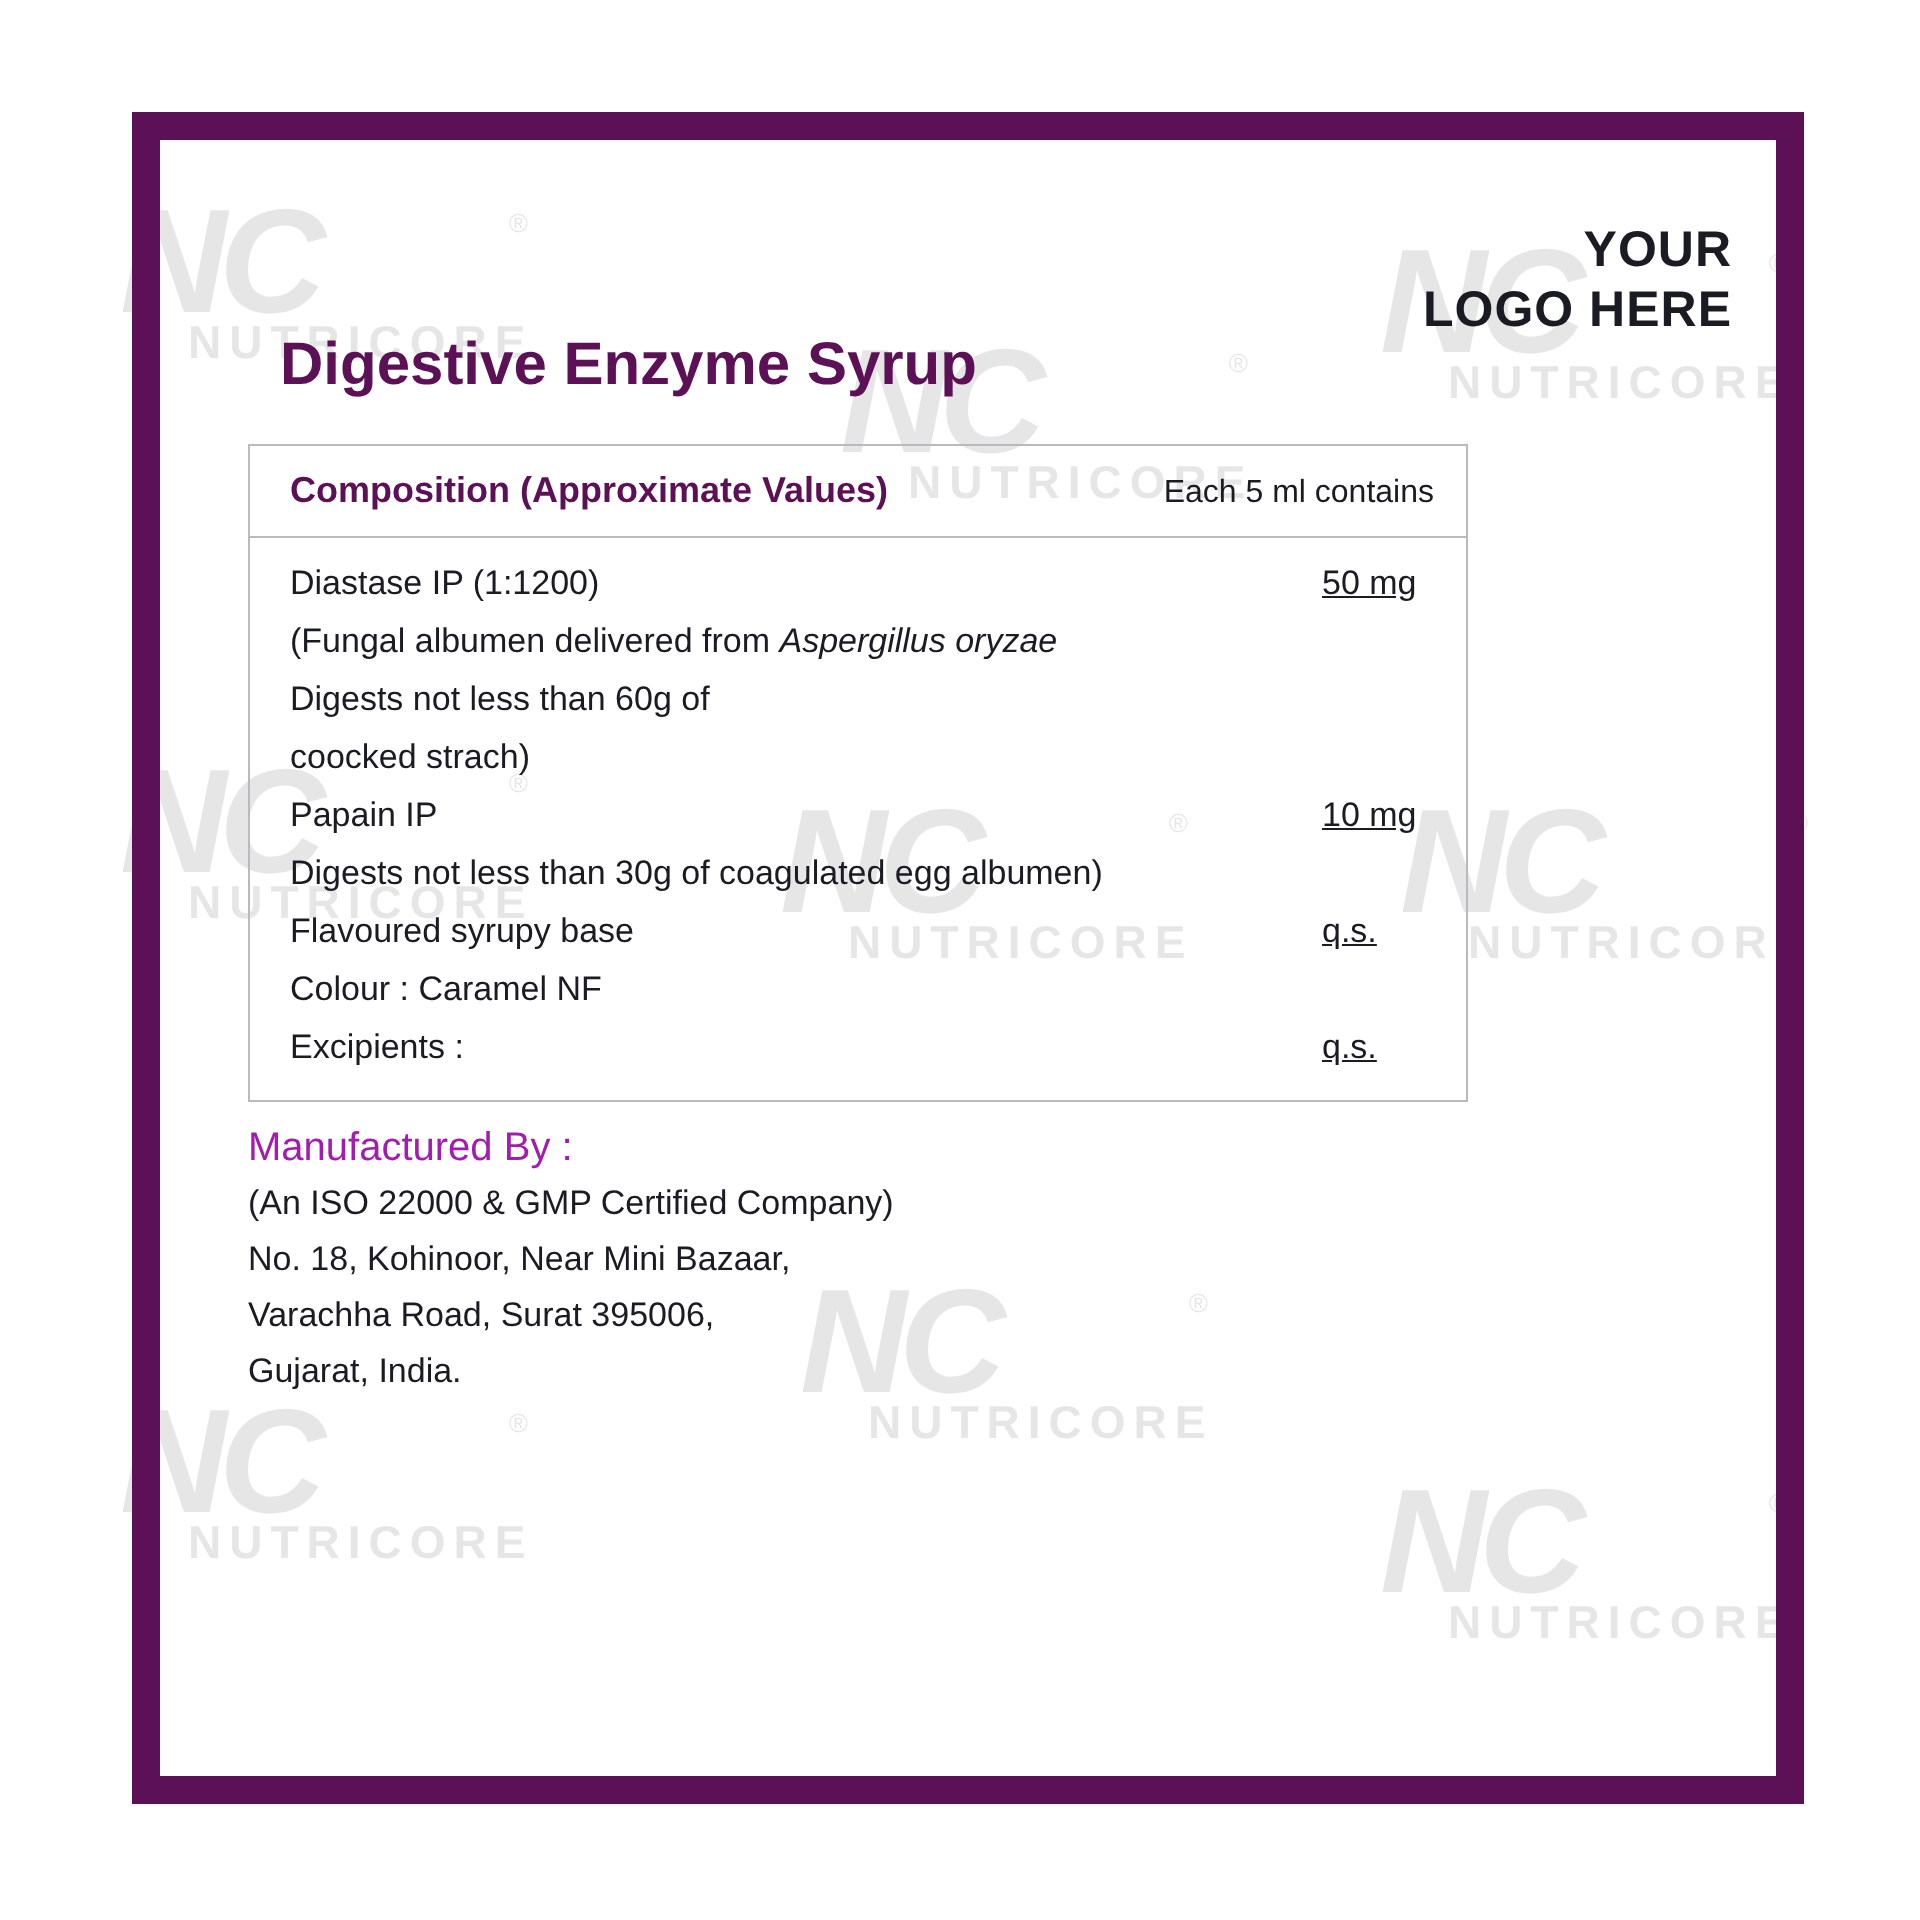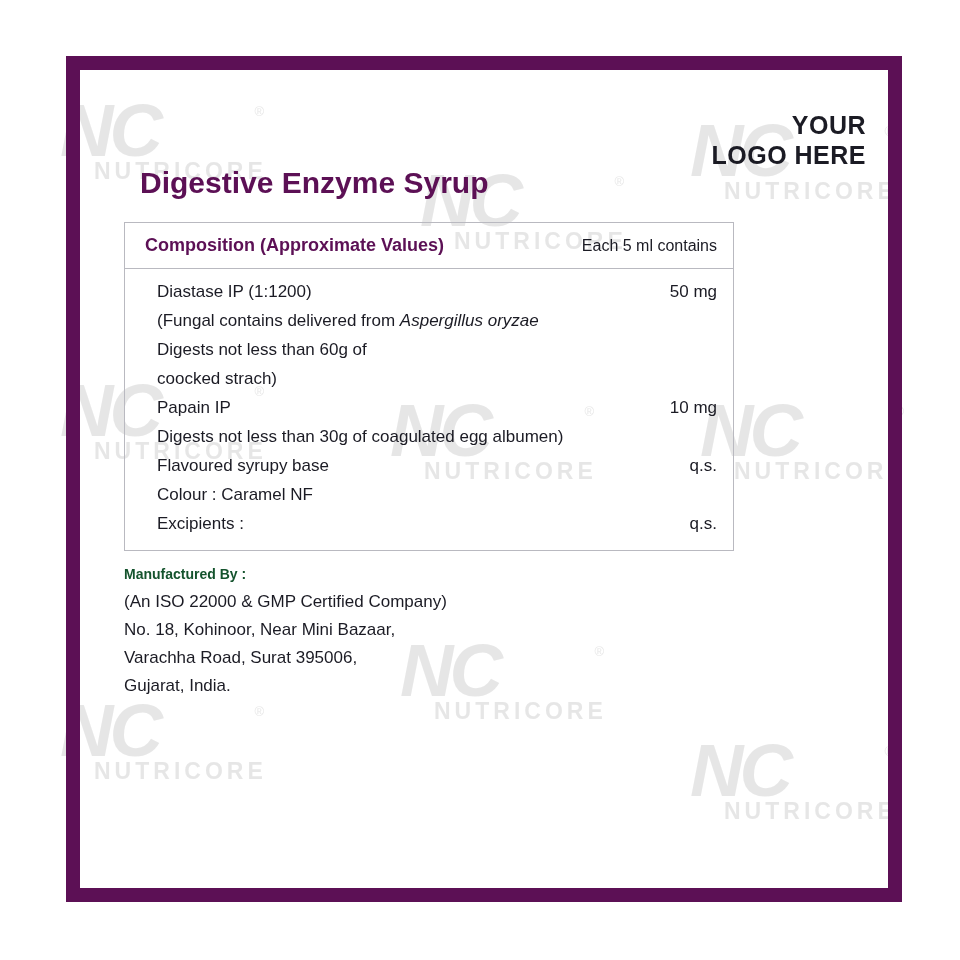--- a/index.html
+++ b/index.html
@@ -139,47 +139,47 @@
   }
   #composition-body {
     padding: 8px 16px 12px 20px;
   }
   .comp-row {
     display: flex;
     align-items: baseline;
     font-size: 17px;
     color: #1b1b24;
     line-height: 29px;
-    margin-left: 12px;
   }
   .comp-row .c-name {
     flex: 1;
     padding-right: 10px;
   }
   .comp-row .c-val {
     white-space: nowrap;
-    text-align: right;
+    text-align: left;
     min-width: 56px;
+    text-decoration: underline;
   }
   .comp-row .c-name i {
     font-style: italic;
     text-align: right;
   }
 
   
   #manufacturer {
     position: absolute;
     left: 14px;
     top: 460px;
     width: 620px;
   }
   #mfg-heading {
-    font-size: 14px;
-    font-weight: bold;
-    color: #14532d;
+    font-size: 20px;
+    font-weight: normal;
+    color: #a21caf;
     line-height: 28px;
   }
   #mfg-company {
     font-size: 17px;
     font-weight: bold;
     color: #1b1b24;
     line-height: 30px;
   }
   .mfg-line {
     font-size: 17px;
@@ -258,21 +258,21 @@
         <div class="ch-sub">Each 5 ml contains</div>
       </div>
       <div id="composition-body">
 
         <div class="comp-row">
           <div class="c-name">Diastase IP (1:1200)</div>
           <div class="c-val">50 mg</div>
         </div>
 
         <div class="comp-row">
-          <div class="c-name"><span>(Fungal contains delivered from </span><i>Aspergillus oryzae</i></div>
+          <div class="c-name"><span>(Fungal albumen delivered from </span><i>Aspergillus oryzae</i></div>
           <div class="c-val"></div>
         </div>
 
         <div class="comp-row">
           <div class="c-name">Digests not less than 60g of</div>
           <div class="c-val"></div>
         </div>
 
         <div class="comp-row">
           <div class="c-name">coocked strach)</div>

